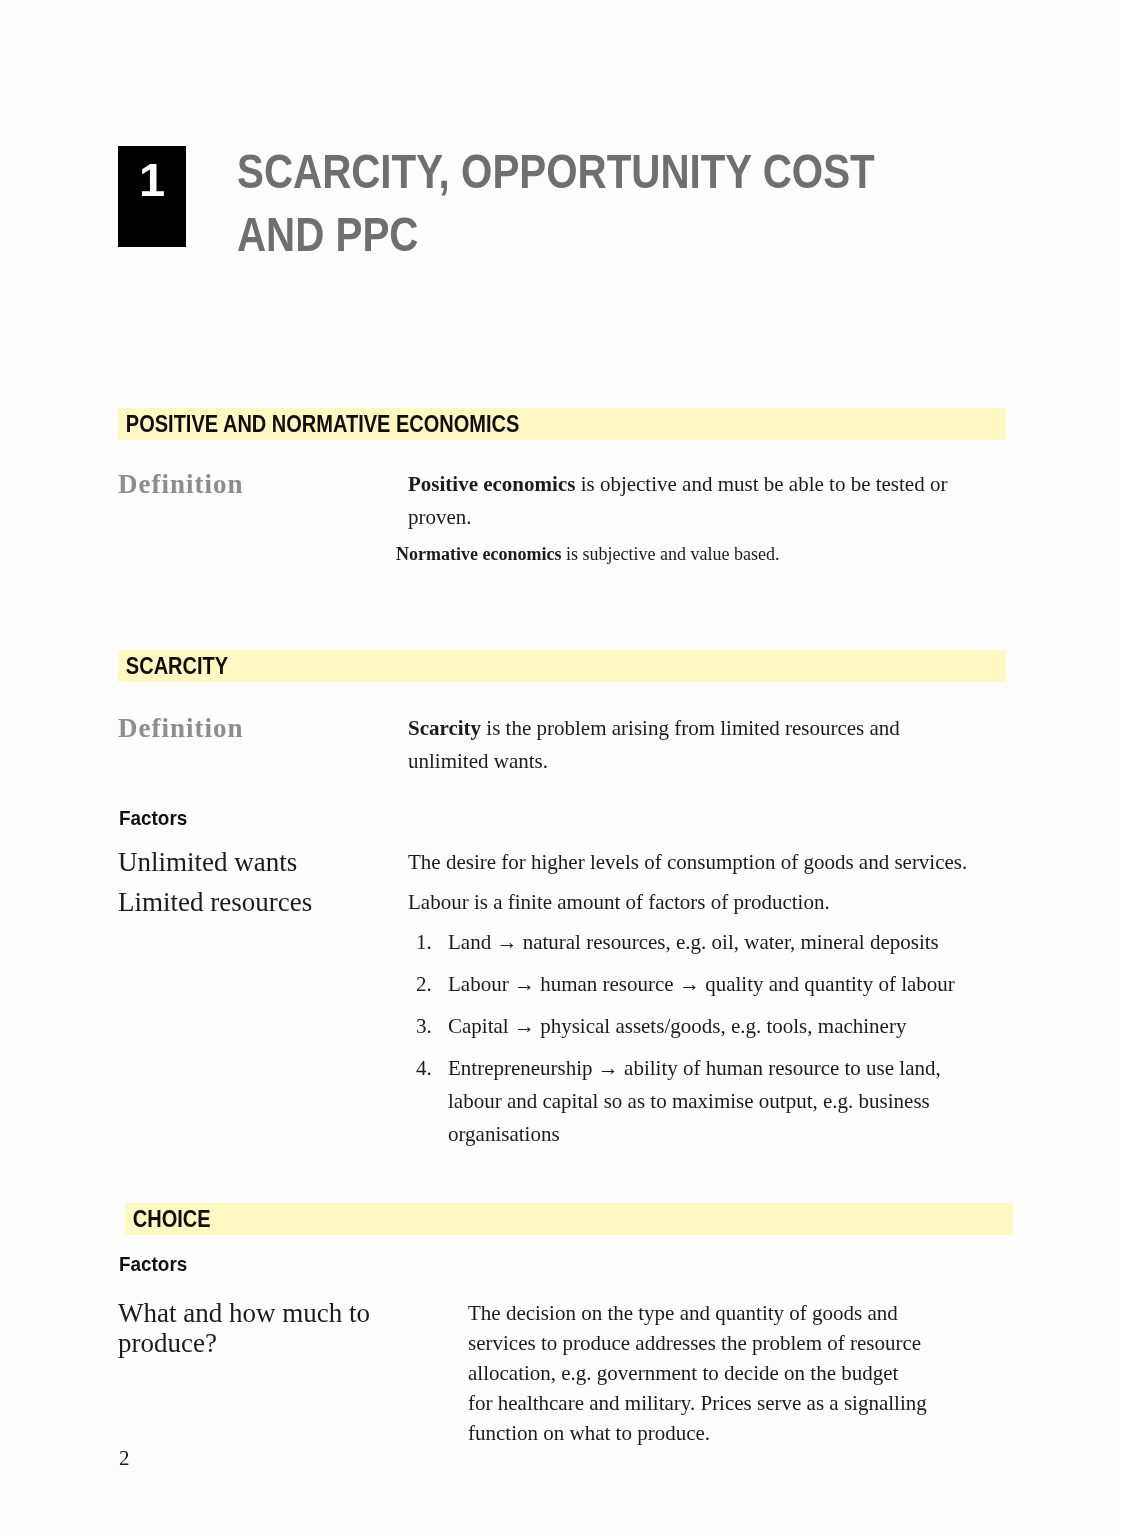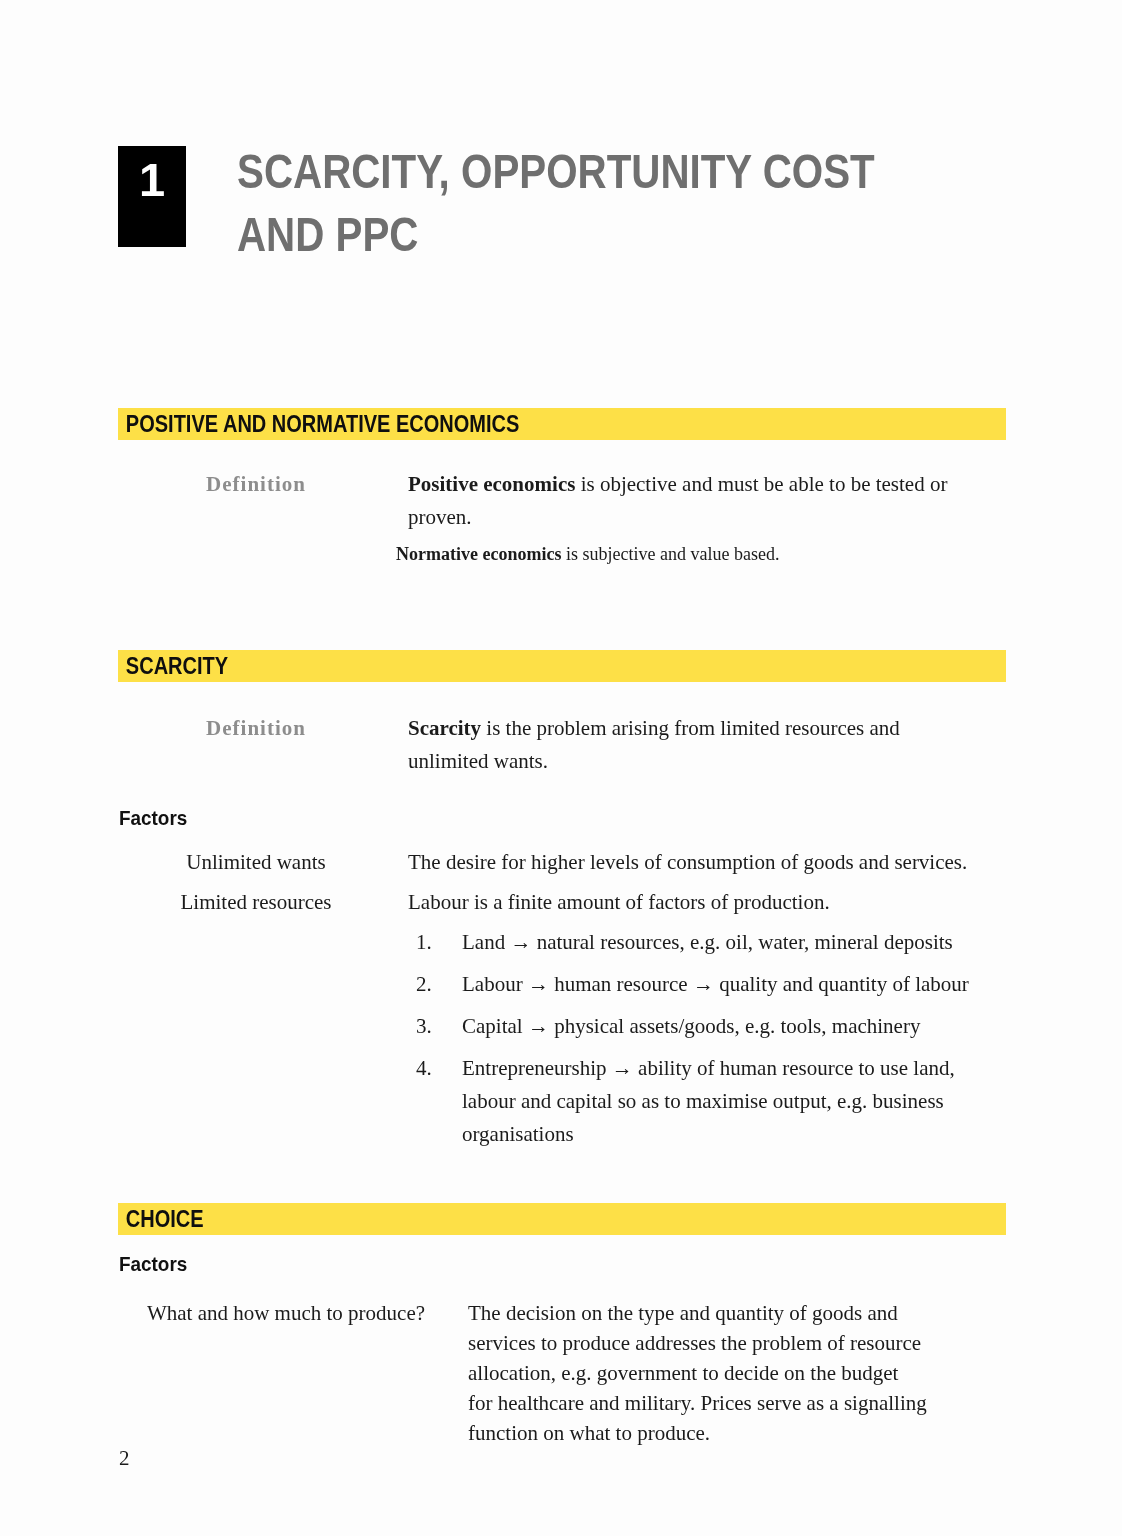--- a/index.html
+++ b/index.html
@@ -28,34 +28,34 @@
     font-family:"Liberation Sans", sans-serif;
     font-weight:bold; font-size:48px; line-height:63px;
     color:#6f6f6f;
     transform:scaleX(0.84); transform-origin:left top;
     white-space:nowrap;
   }
   
   .section-bar {
     position:absolute; left:118px;
     width:888px; height:32px;
-    background:#fde047;
+    background:#fef9c3;
     display:flex; align-items:center;
   }
   .section-bar .bar-label {
     font-family:"Liberation Sans", sans-serif;
     font-weight:bold; font-size:23px; color:#0f0f0f;
     padding-left:9px; white-space:nowrap;
     transform:scaleX(0.87); transform-origin:left center;
   }
   
   .row { position:absolute; left:118px; display:flex; align-items:flex-start; }
   .col-label {
-    flex:none; width:276px; text-align:center;
-    font-size:21px; line-height:33px; white-space:pre-line;
+    flex:none; width:276px; text-align:left;
+    font-size:27px; line-height:33px; white-space:pre-line;
   }
   .col-label.def {
     color:#8d8d8d; font-weight:bold; letter-spacing:1px;
   }
   .col-body {
     margin-left:14px; width:620px;
     font-size:21px; line-height:33px;
     white-space:pre-line;
   }
   .term { font-weight:bold; }
@@ -72,21 +72,21 @@
     transform:scaleX(0.9); transform-origin:left top;
     white-space:nowrap;
   }
   
   .num-item { position:absolute; left:416px; display:flex; }
   .num-item .num {
     flex:none; width:21px;
     font-size:21px; line-height:33px;
   }
   .num-item .item-text {
-    margin-left:25px; width:560px;
+    margin-left:11px; width:560px;
     font-size:21px; line-height:33px; white-space:pre-line;
   }
   
   .row.choice .col-label { width:336px; line-height:30px; }
   .row.choice .col-body { width:525px; line-height:30px; }
   .page-number {
     position:absolute; left:119px; top:1444px;
     font-size:21px; line-height:28px;
   }
 </style>
@@ -149,21 +149,21 @@
     <div class="num">3.</div>
     <div class="item-text">Capital → physical assets/goods, e.g. tools, machinery</div>
   </div>
   <div class="num-item" style="top:1052px;">
     <div class="num">4.</div>
     <div class="item-text">Entrepreneurship → ability of human resource to use land,
 labour and capital so as to maximise output, e.g. business
 organisations</div>
   </div>
 
-  <div class="section-bar" style="top:1203px;">
+  <div class="section-bar" style="top:1203px;margin-left:7px;">
     <span class="bar-label">CHOICE</span>
   </div>
 
   <div class="factors-heading" style="top:1252px;">Factors</div>
 
   <div class="row choice" style="top:1298px;">
     <div class="col-label">What and how much to produce?</div>
     <div class="col-body">The decision on the type and quantity of goods and
 services to produce addresses the problem of resource
 allocation, e.g. government to decide on the budget

